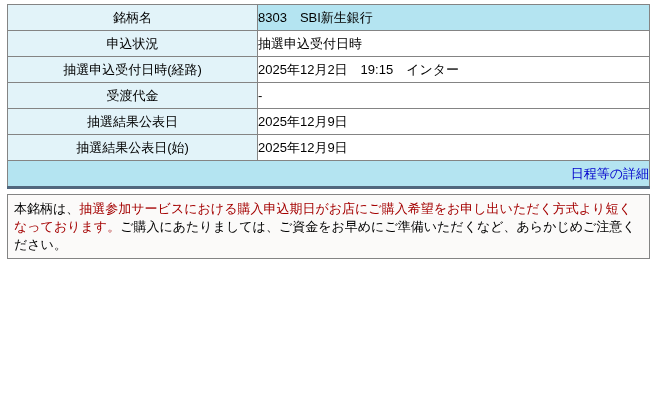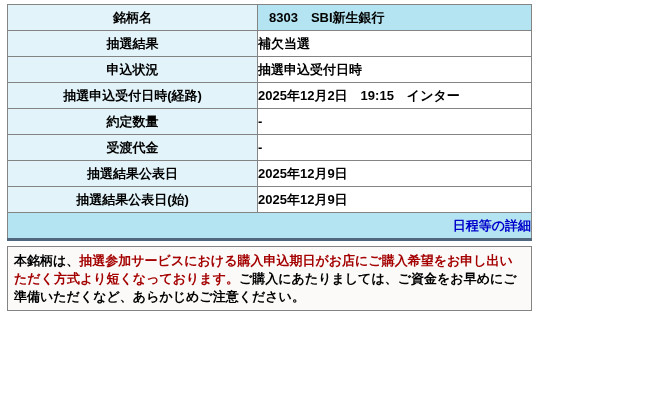--- a/index.html
+++ b/index.html
@@ -1,41 +1,41 @@
 <!DOCTYPE html>
 <html><head>
 <meta charset="utf-8">
 <style>
   html,body{margin:0;padding:0;background:#ffffff;}
   body{
     width:655px;height:400px;position:relative;overflow:hidden;
     font-family:"Liberation Sans","DejaVu Sans",sans-serif;
     -webkit-font-smoothing:none;
   }
-  .wrap{position:absolute;left:7px;top:4px;width:525px;font-weight:bold;}
+  .wrap{position:absolute;left:7px;top:4px;width:643px;}
   table.ipo{border-collapse:collapse;width:100%;table-layout:fixed;}
   table.ipo td{
     border:1px solid #848484;
     height:25px;
     font-size:13px;
     color:#000000;
     padding:0;
     overflow:hidden;
   }
   td.lbl{
     width:249px;
     text-align:center;
     background:#e2f3f9;
   }
   td.val{
     padding-left:6px;
     background:#ffffff;
     white-space:pre;
   }
-  td.val.hl{background:#b4e4f1;padding-left:11px;}
+  td.val.hl{background:#b4e4f1;}
   tr.linkrow td{
     background:#b4e4f1;
     text-align:right;
     color:#0000cc;
     border-bottom:3px solid #51677d;
   }
   tr.linkrow td span{cursor:pointer;}
   .note{
     margin-top:5px;
     border:1px solid #848484;
@@ -54,34 +54,26 @@
 
 <div class="wrap">
 
   <table class="ipo">
     <tbody id="rows-body">
         <tr>
           <td class="lbl">銘柄名</td>
           <td class="val hl">8303　SBI新生銀行</td>
         </tr>
         <tr>
-          <td class="lbl">抽選結果</td>
-          <td class="val">補欠当選</td>
-        </tr>
-        <tr>
           <td class="lbl">申込状況</td>
           <td class="val">抽選申込受付日時</td>
         </tr>
         <tr>
           <td class="lbl">抽選申込受付日時(経路)</td>
           <td class="val">2025年12月2日　19:15　インター</td>
-        </tr>
-        <tr>
-          <td class="lbl">約定数量</td>
-          <td class="val">-</td>
         </tr>
         <tr>
           <td class="lbl">受渡代金</td>
           <td class="val">-</td>
         </tr>
         <tr>
           <td class="lbl">抽選結果公表日</td>
           <td class="val">2025年12月9日</td>
         </tr>
         <tr>

